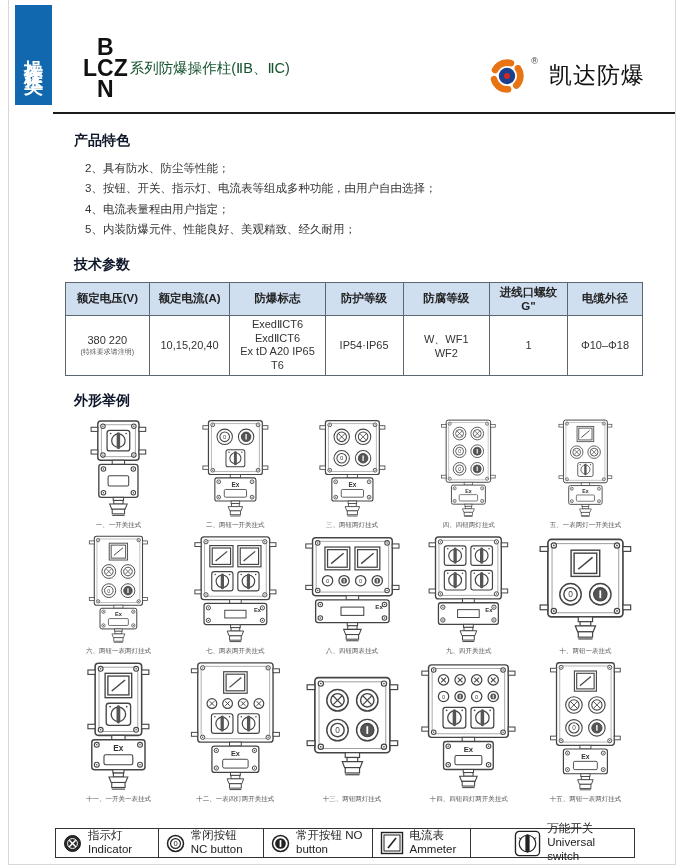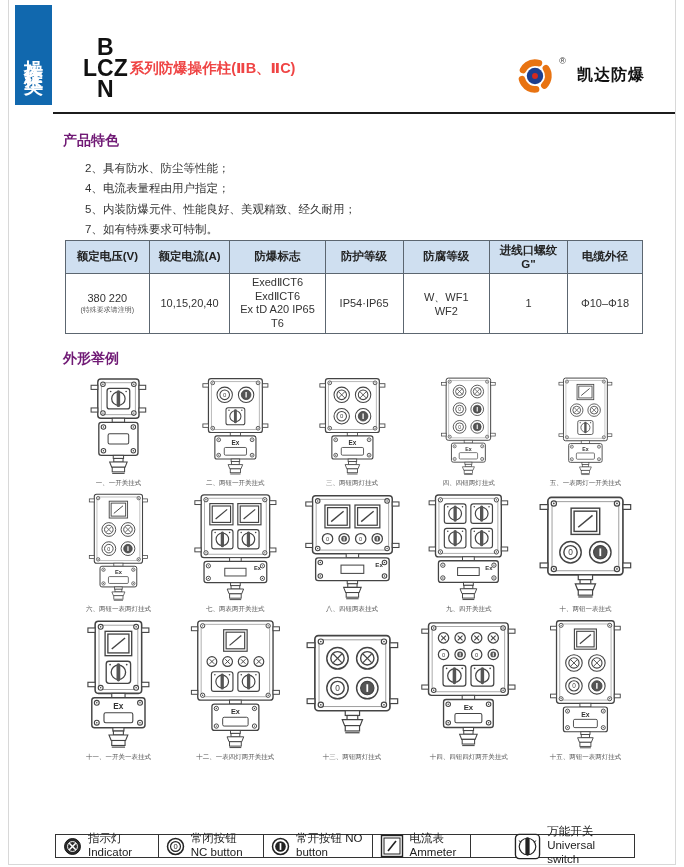--- a/index.html
+++ b/index.html
@@ -12,48 +12,48 @@
   .side-tab { position:absolute; left:6px; top:5px; width:37px; height:100px; background:#1168ae;
               display:flex; align-items:center; justify-content:center; }
   .side-tab span { writing-mode:vertical-rl; text-orientation:upright; color:#fff; font-size:19px; font-weight:bold; letter-spacing:5px; }
 
   
   .header { position:absolute; left:44px; top:0; right:0; height:114px; border-bottom:2px solid #1c1c1c;
             display:flex; align-items:flex-end; justify-content:space-between; padding:0 30px 10px 30px; }
   .series-block { display:flex; align-items:center; margin-bottom:2px; }
   .ltr { font-weight:bold; font-size:23px; color:#111; line-height:0.92; }
   .ltr-col { display:flex; flex-direction:column; align-items:center; }
-  .series-title { font-weight:bold; font-size:14.5px; color:#ef4444; margin-left:2px; }
+  .series-title { font-weight:normal; font-size:14.5px; color:#14532d; margin-left:2px; }
   .logo { display:flex; align-items:center; gap:9px; margin-bottom:6px; }
   .logo .reg { font-size:9px; vertical-align:top; position:relative; top:-14px; left:-6px; color:#333; }
-  .logo-text { font-size:16px; font-weight:bold; color:#111; letter-spacing:1px; margin-left:-4px; }
+  .logo-text { font-size:23px; font-weight:normal; color:#111; letter-spacing:1px; margin-left:-4px; }
 
   
   .content { position:absolute; left:54px; right:40px; top:116px; }
-  .sec-head { color:#701a75; font-size:14px; font-weight:bold; margin:16px 0 8px 0; }
+  .sec-head { color:#0f172a; font-size:14px; font-weight:bold; margin:16px 0 8px 11px; }
   .feat-list { list-style:none; padding-left:22px; width:548px; }
   .feat-list li { font-size:11.5px; color:#333; line-height:1.78; padding-left:14px; text-indent:-14px; }
 
   
   table.specs { border-collapse:collapse; width:578px; margin-left:2px; }
   table.specs th, table.specs td { border:1px solid #5c6670; text-align:center; vertical-align:middle; }
   table.specs th { background:#cfdff0; font-size:11.5px; font-weight:bold; color:#222; height:33px; padding:0 3px; }
   table.specs td { background:#fff; font-size:11px; color:#333; height:48px; padding:2px 3px; }
   .v-note { display:block; font-size:7px; color:#555; margin-top:1px; }
   .exmark { display:block; font-size:11px; line-height:1.25; }
 
   
   .fig-grid { display:grid; grid-template-columns:repeat(5,1fr); grid-template-rows:112px 122px 144px;
               column-gap:6px; row-gap:4px; width:578px; margin-top:2px; }
   .fig { display:flex; flex-direction:column; align-items:center; justify-content:flex-end; overflow:hidden; }
   .figsvg { flex:1 1 auto; width:100%; display:flex; align-items:flex-end; justify-content:center; min-height:0; }
   .figcap { font-size:6.5px; color:#555; white-space:nowrap; margin-top:2px; }
 
   
-  .legend { position:absolute; left:46px; right:40px; bottom:6px; height:24px; display:flex;
+  .legend { position:absolute; left:46px; right:40px; bottom:6px; height:30px; display:flex;
             border:1.5px solid #333; }
   .lcell { display:flex; align-items:center; gap:6px; padding:0 7px; border-right:1.5px solid #333; }
   .lcell:last-child { border-right:none;margin-left:36px; }
   .ltext { font-size:11.5px; color:#222; line-height:1.2; }
   .licon { display:flex; align-items:center; }
 </style>
 </head>
 <body>
 
 <div class="page">
@@ -82,25 +82,26 @@
       <span class="reg">®</span>
       <span class="logo-text">凯达防爆</span>
     </div>
   </div>
 
   <div class="content">
 
     <div class="sec-head">产品特色</div>
     <ul class="feat-list">
       <li>2、具有防水、防尘等性能；</li>
+      <li>3、按钮、开关、指示灯、电流表等组成多种功能，由用户自由选择；</li>
       <li>4、电流表量程由用户指定；</li>
       <li>5、内装防爆元件、性能良好、美观精致、经久耐用；</li>
-      <li>7、如有特殊要求可特制。</li>
     </ul>
 
+    <div class="sec-head">技术参数</div>
     <table class="specs">
       <colgroup>
         <col style="width:14.5%">
           <col style="width:14%">
           <col style="width:16.5%">
           <col style="width:13.5%">
         <col style="width:15%">
           <col style="width:13.5%">
           <col style="width:13%">
       </colgroup>

